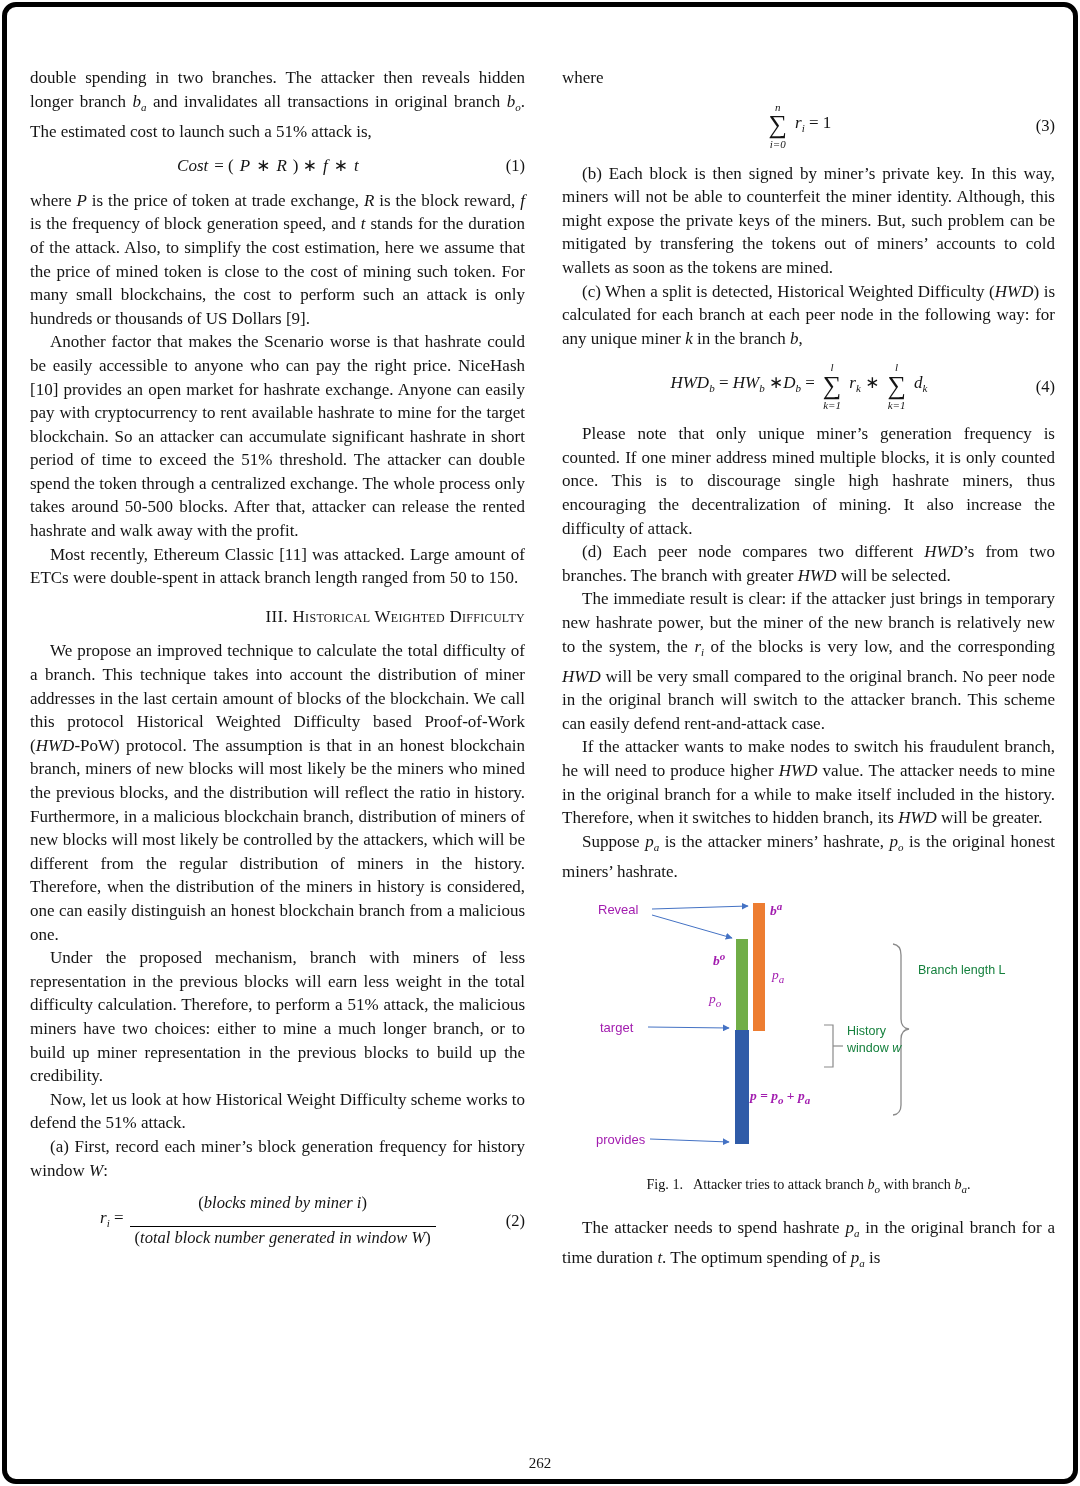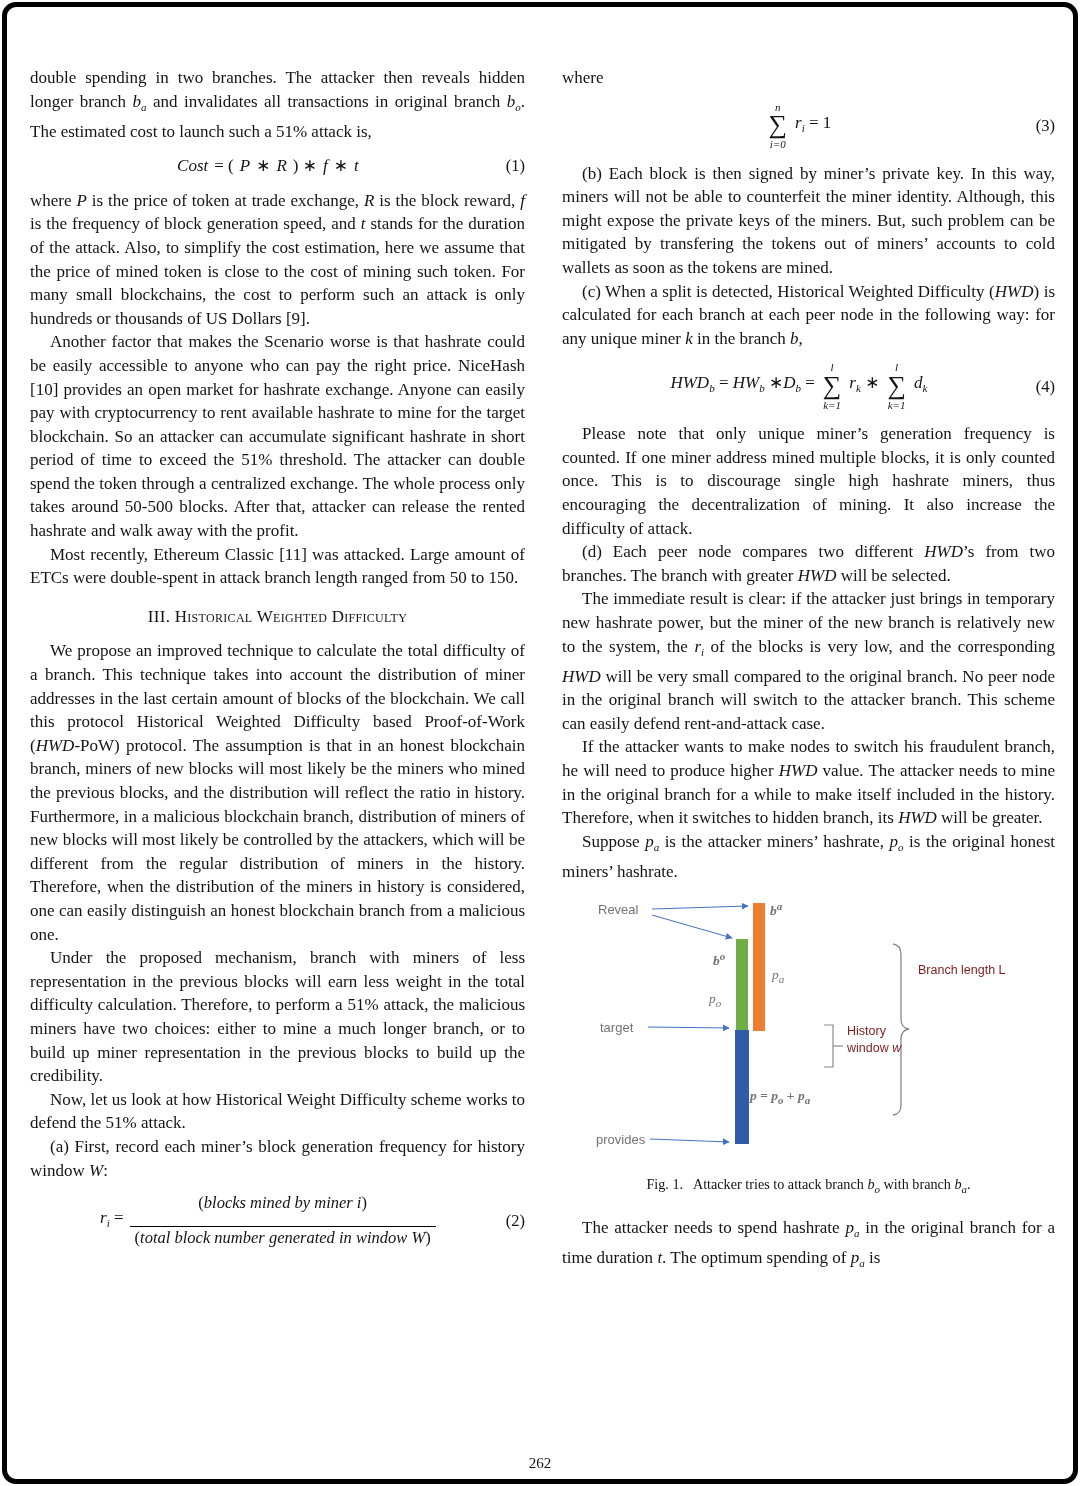--- a/index.html
+++ b/index.html
@@ -20,21 +20,21 @@
   .col {
     position:absolute; top:66px;
     font-size:17px; line-height:23.6px;
     text-align:justify;
   }
   .col-left  { left:30px;  width:495px; }
   .col-right { left:562px; width:493px; }
   p.para { text-indent:20px; }
   p.noindent { text-indent:0; }
   .section-heading {
-    text-align:center;
+    text-align:right;
     font-variant:small-caps;
     font-weight:normal;
     font-size:17px;
     letter-spacing:0.3px;
     margin:15px 0 11px;
   }
   
   .equation { display:flex; align-items:center; margin:11px 0; }
   .eq-body  { flex:1; display:flex; justify-content:center; align-items:center; gap:6px; }
   .eq-num   { font-size:16.5px; }
@@ -44,24 +44,24 @@
   .bigsum { display:inline-flex; flex-direction:column; align-items:center; line-height:1; margin:0 2px; }
   .sum-lim { font-size:11px; font-style:italic; line-height:1.15; }
   .sum-sigma { font-size:26px; line-height:0.95; }
   sub, sup { font-size:11px; }
   
   .figure { position:relative; width:100%; height:258px; margin:14px 0 4px; }
   .bar { position:absolute; }
   .fig-label {
     position:absolute;
     font-family:"Liberation Sans", sans-serif;
-    font-size:13px; color:#737373; white-space:nowrap; line-height:1.35;
+    font-size:13px; color:#a21caf; white-space:nowrap; line-height:1.35;
   }
   .fig-label.mathlab { font-family:"Liberation Serif", serif; font-size:13.5px; }
-  .fig-label.small { font-size:12.5px; color:#7f1d1d; }
+  .fig-label.small { font-size:12.5px; color:#15803d; }
   .fig-svg { position:absolute; inset:0; width:100%; height:100%; }
   .fig-caption {
     text-align:center; font-size:14.2px; margin:18px 0 14px; text-indent:0;
   }
   .page-number {
     position:absolute; bottom:14px; left:0; width:100%;
     text-align:center; font-size:15px;
   }
 </style>
 </head>

